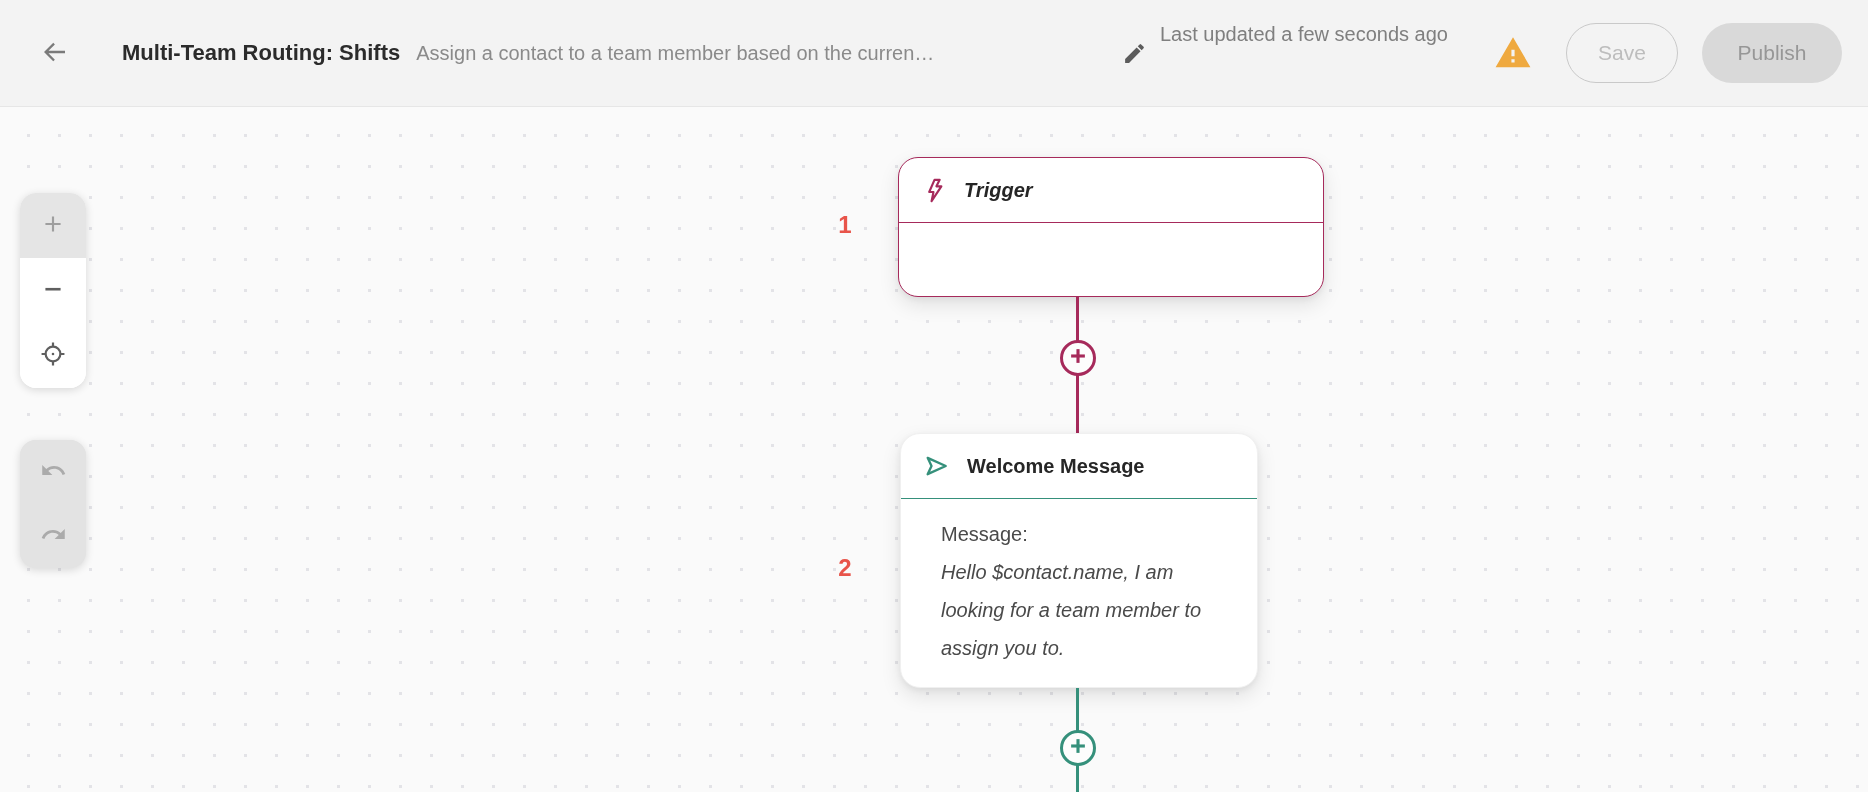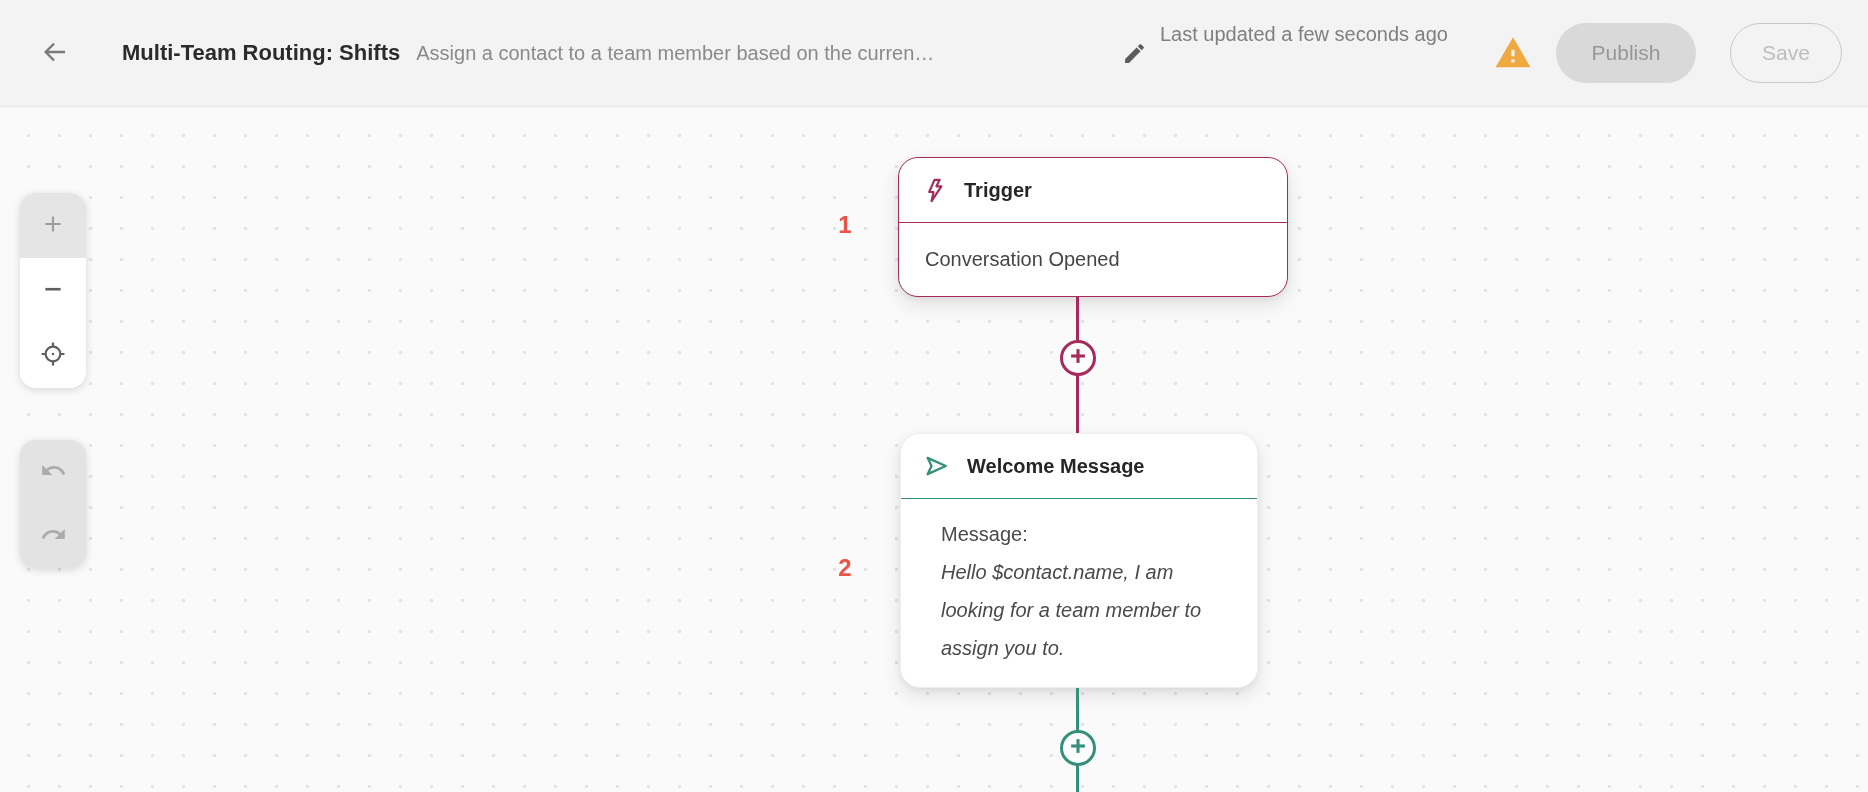--- a/index.html
+++ b/index.html
@@ -51,22 +51,22 @@
   .tool-btn{width:66px;height:65px;border:none;display:flex;align-items:center;justify-content:center;
     background:#fff;cursor:pointer;color:#5F5F5F;}
   .tool-btn.disabled{background:#E5E5E5;color:#9E9E9E;cursor:default;}
   .history-group .tool-btn{background:#E3E3E3;color:#ABABAB;height:64px;cursor:default;}
 
   
   .step-number{position:absolute;width:34px;text-align:center;font-size:24px;font-weight:700;
     color:var(--c-step_number);}
   .node{position:absolute;background:#fff;border-radius:20px;cursor:pointer;
     box-shadow:0 8px 20px rgba(0,0,0,.10),0 2px 6px rgba(0,0,0,.06);}
-  .node-trigger{left:898px;top:50px;width:390px;height:140px;
-    border:1.5px solid var(--c-trigger_accent);}
+  .node-trigger{left:898px;top:50px;width:426px;height:140px;
+    border:1.5px solid var(--c-trigger_accent);font-style:italic;}
   .node-welcome{left:900px;top:326px;width:358px;height:255px;border:1px solid #F0F0F0;}
   .node-header{display:flex;align-items:center;height:64px;padding:0 22px;}
   .node-title{font-size:20px;font-weight:700;color:#262626;margin-left:16px;}
   .node-divider{height:1px;width:100%;}
   .node-trigger .node-divider{background:var(--c-trigger_accent);}
   .node-welcome .node-divider{background:var(--c-message_accent);}
   .node-trigger .node-body{display:flex;align-items:center;height:72px;padding:0 26px;
     font-size:20px;color:#454545;}
   .node-welcome .node-body{padding:16px 22px;font-size:20px;color:#4A4A4A;line-height:38px;margin-left:18px;}
   .msg-text{font-style:italic;}
@@ -101,22 +101,22 @@
       <svg width="25" height="25" viewBox="0 0 24 24">
           <path d="M3 17.25V21h3.75L17.81 9.94l-3.75-3.75L3 17.25zM20.71 7.04a.996.996 0 0 0 0-1.41l-2.34-2.34a.996.996 0 0 0-1.41 0l-1.83 1.83 3.75 3.75 1.83-1.83z" fill="currentColor"></path>
         </svg>
     </span>
     <div class="last-updated">Last updated a few seconds ago</div>
     <span class="warn">
       <svg width="38" height="38" viewBox="0 0 24 24">
           <path d="M1 21h22L12 2 1 21zm12-3h-2v-2h2v2zm0-4h-2v-4h2v4z" fill="currentColor"></path>
         </svg>
     </span>
+    <button class="btn btn-save">Save</button>
     <button class="btn btn-publish">Publish</button>
-    <button class="btn btn-save">Save</button>
   </div>
 </div>
 
 <div class="canvas">
 
   <div class="tool-group zoom-group">
     <button class="tool-btn disabled">
       <span>
         <svg width="26" height="26" viewBox="0 0 24 24">
             <path d="M11 5h2v6h6v2h-6v6h-2v-6H5v-2h6z" fill="currentColor"></path>
@@ -166,21 +166,20 @@
   <div class="node node-trigger">
     <div class="node-header">
       <span class="icon-accent-trigger">
         <svg width="27" height="27" viewBox="0 0 24 24" fill="none" stroke="currentColor" stroke-width="1.9" stroke-linejoin="round">
           <path d="M12 2.5h4.6l-2.9 5.8h4.4L9.4 21.5l1.7-8.2H7.3L12 2.5z"></path>
         </svg>
       </span>
       <span class="node-title">Trigger</span>
     </div>
     <div class="node-divider"></div>
-    <div class="node-body">Conversation Opened</div>
   </div>
 
   <div class="connector crimson"></div>
   <div class="plus-circle crimson">
     <span>
       <svg width="22" height="22" viewBox="0 0 24 24">
           <line x1="12" y1="4.5" x2="12" y2="19.5" stroke="currentColor" stroke-width="3.4"></line>
           <line x1="4.5" y1="12" x2="19.5" y2="12" stroke="currentColor" stroke-width="3.4"></line>
         </svg>
     </span>

